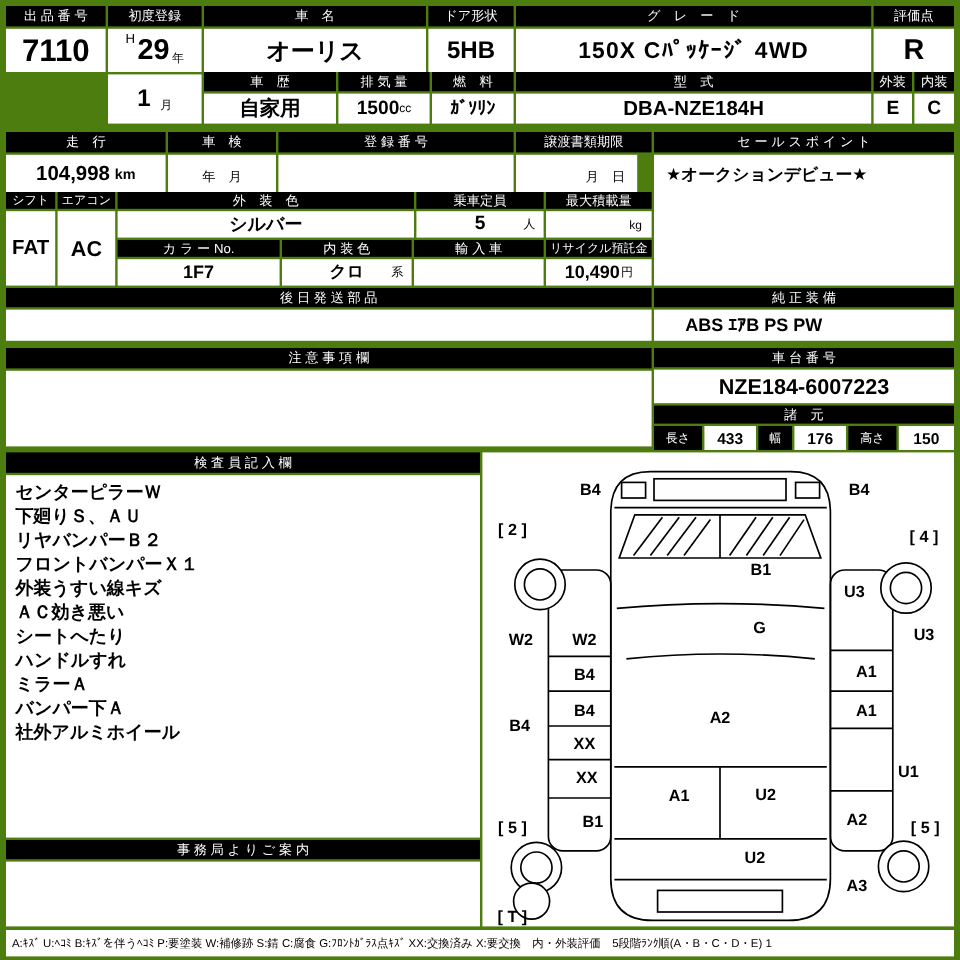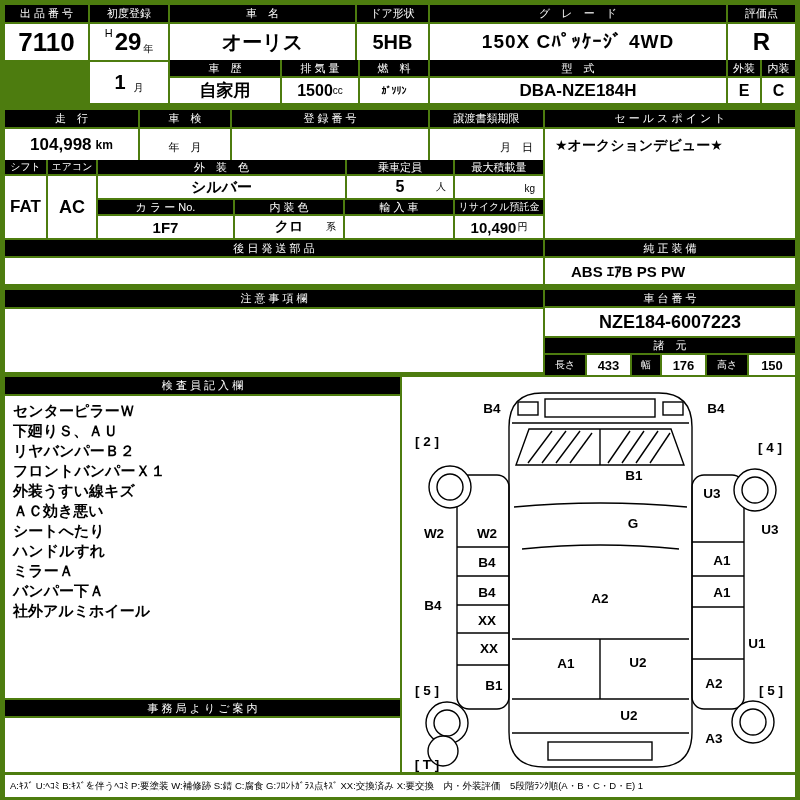--- a/index.html
+++ b/index.html
@@ -48,38 +48,38 @@
   <div class="h" style="left:360px;top:60px;width:68px;height:16px">燃　料</div>
   <div class="h" style="left:430px;top:60px;width:296px;height:16px">型　式</div>
   <div class="h" style="left:728px;top:60px;width:32px;height:16px">外装</div>
   <div class="h" style="left:762px;top:60px;width:33px;height:16px">内装</div>
 
   <div class="v" style="left:170px;top:78px;width:110px;height:25px;font-size:17px">自家用</div>
   <div class="v" style="left:282px;top:78px;width:76px;height:25px;gap:0">
     <span style="font-size:16px">1500</span>
     <span class="unit">cc</span>
   </div>
-  <div class="v" style="left:360px;top:78px;width:68px;height:25px;font-size:10px">ｶﾞｿﾘﾝ</div>
+  <div class="v" style="left:360px;top:78px;width:68px;height:25px;font-size:15px">ｶﾞｿﾘﾝ</div>
   <div class="v" style="left:430px;top:78px;width:296px;height:25px;font-size:17px">DBA-NZE184H</div>
   <div class="v" style="left:728px;top:78px;width:32px;height:25px;font-size:16px">E</div>
   <div class="v" style="left:762px;top:78px;width:33px;height:25px;font-size:16px">C</div>
 
   <div class="h" style="left:5px;top:110px;width:133px;height:17px">走　行</div>
   <div class="h" style="left:140px;top:110px;width:90px;height:17px">車　検</div>
   <div class="h" style="left:232px;top:110px;width:196px;height:17px">登 録 番 号</div>
   <div class="h" style="left:430px;top:110px;width:113px;height:17px">譲渡書類期限</div>
   <div class="h" style="left:545px;top:110px;width:250px;height:17px">セ ー ル ス ポ イ ン ト</div>
 
   <div class="v" style="left:5px;top:129px;width:133px;height:31px;gap:4px">
     <span style="font-size:17px">104,998</span>
     <span style="font-size:12px">km</span>
   </div>
   <div class="v thin" style="left:140px;top:129px;width:90px;height:31px;font-size:11px;align-items:flex-end;padding-bottom:5px">年　月</div>
   <div class="v" style="left:232px;top:129px;width:196px;height:31px"></div>
-  <div class="v thin" style="left:430px;top:129px;width:113px;height:31px;font-size:11px;justify-content:flex-end;align-items:flex-end;padding:0 10px 5px 0">月　日</div>
+  <div class="v thin" style="left:430px;top:129px;width:101px;height:31px;font-size:11px;justify-content:flex-end;align-items:flex-end;padding:0 10px 5px 0">月　日</div>
   <div class="v" style="left:545px;top:129px;width:250px;height:109px;align-items:flex-start;justify-content:flex-start;padding:8px 10px;font-size:14px">★オークションデビュー★</div>
 
   <div class="h" style="left:5px;top:160px;width:41px;height:14px;font-size:10px">シフト</div>
   <div class="h" style="left:48px;top:160px;width:48px;height:14px;font-size:10px">エアコン</div>
   <div class="h" style="left:98px;top:160px;width:247px;height:14px">外　装　色</div>
   <div class="h" style="left:347px;top:160px;width:106px;height:14px">乗車定員</div>
   <div class="h" style="left:455px;top:160px;width:88px;height:14px">最大積載量</div>
 
   <div class="v" style="left:5px;top:176px;width:41px;height:62px;font-size:17px">FAT</div>
   <div class="v" style="left:48px;top:176px;width:48px;height:62px;font-size:18px">AC</div>

